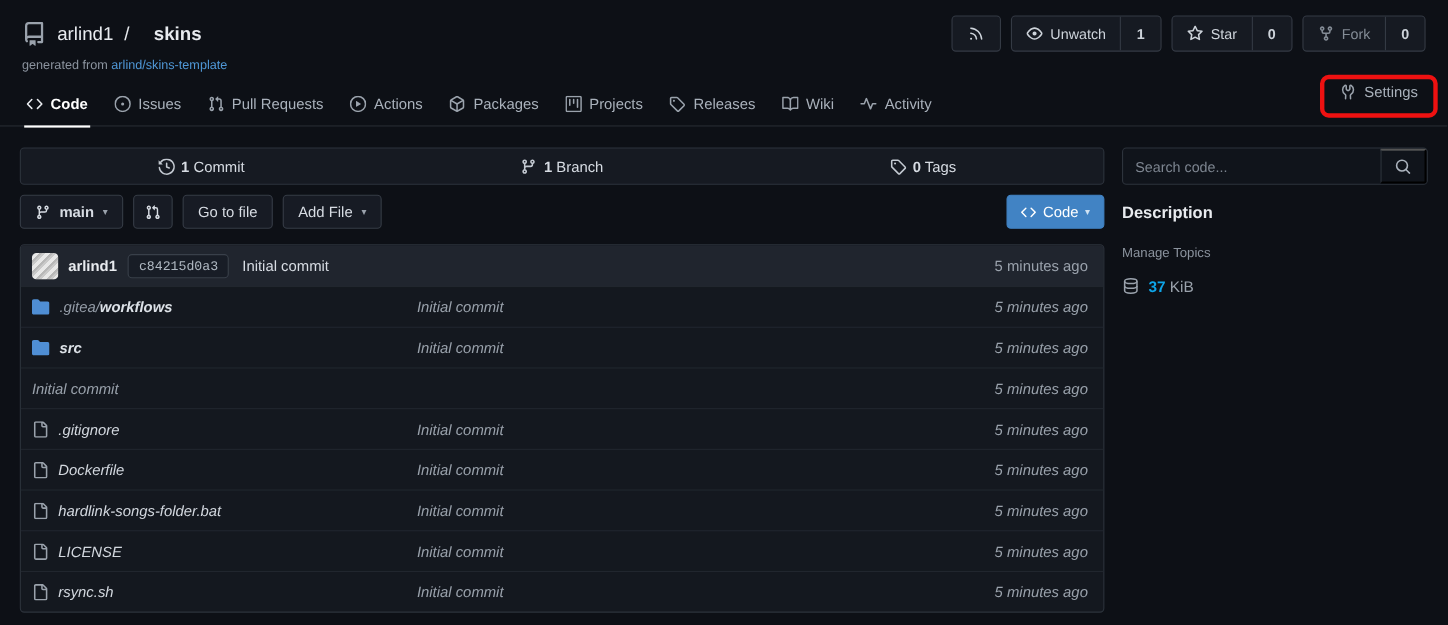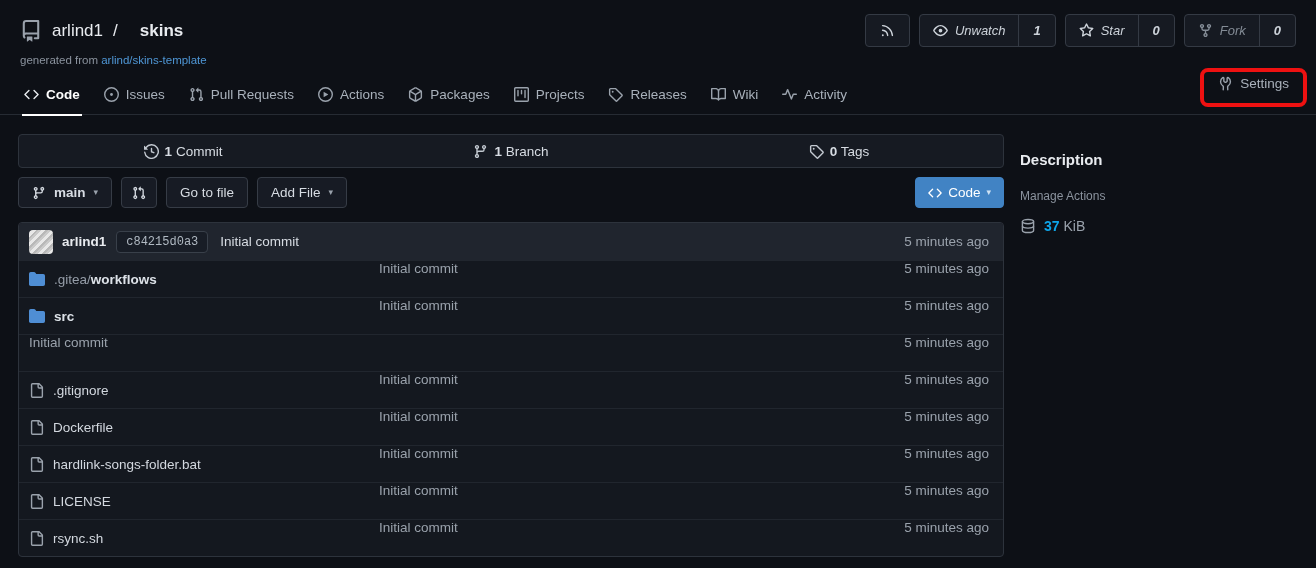--- a/index.html
+++ b/index.html
@@ -17,21 +17,21 @@
   
   .repo-header { padding:14px 20px 0 20px; }
   .title-row { display:flex; align-items:center; }
   .title-left { display:flex; align-items:center; gap:10px; font-size:17px; color:#e8ebef; }
   .repo-icon { color:#9aa2ac; }
   .owner-link { color:#e8ebef; }
   .repo-name { font-weight:bold;margin-left:12px; }
   .title-actions { margin-left:auto; display:flex; gap:9px; align-items:center; }
   .hbtn, .hbtn-group {
     background:#161a22; border:1px solid #343a44; border-radius:4px;
-    height:33px; display:flex; align-items:center; color:#cdd3da; font-size:13px;font-style:italic;
+    height:33px; display:flex; align-items:center; color:#cdd3da; font-size:13px;
   }
   .hbtn { padding:0 14px; gap:7px; }
   .hbtn-group { overflow:hidden; }
   .hbtn-group .seg { display:flex; align-items:center; gap:7px; padding:0 13px; height:100%; }
   .hbtn-group .cnt { border-left:1px solid #343a44; padding:0 14px; height:100%; display:flex; align-items:center; font-weight:bold; }
   .hbtn-group .dim { color:#848c96; }
   .generated-row { margin-top:7px; font-size:11.5px; color:#8b939e; }
   .generated-row a { color:#4f97d6; }
 
   
@@ -103,22 +103,23 @@
   .commit-author { font-weight:bold; color:#e8ebef; margin-right:10px; }
   .commit-hash {
     font-family:"Liberation Mono","DejaVu Sans Mono",monospace; font-size:12px;
     color:#b0b9c2; background:#181d26; border:1px solid #39404a; border-radius:4px;
     padding:3px 9px; margin-right:12px;
   }
   .commit-msg { color:#d7dce3; }
   .commit-time { margin-left:auto; color:#9aa2ac; padding-right:4px; }
 
   .file-row {
-    height:37px; display:flex; padding:0 10px;
+    height:37px; display:flex; align-items:center; padding:0 10px;
     border-top:1px solid #21262e;
+    font-style:italic;
   }
   .col-name { flex:0 0 350px; display:flex; align-items:center; gap:9px; min-width:0; }
   .folder-glyph { color:#4f8ed4; }
   .file-glyph { color:#9aa2ac; }
   .fname { color:#d3d8df; }
   .fname .fprefix { color:#959da8; }
   .fname.is-folder .fmain { font-weight:600; color:#dde2e8; }
   .col-msg { flex:1; color:#9aa2ac; }
   .col-msg a { color:#9aa2ac; }
   .col-time { margin-left:auto; color:#9aa2ac; padding-right:4px; }
@@ -469,22 +470,32 @@
       <a class="fname"><span class="fprefix"></span><span class="fmain">rsync.sh</span></a>
     </div>
     <div class="col-msg"><a>Initial commit</a></div>
     <div class="col-time">5 minutes ago</div>
   </div>
 </div>
     </div>
   </main>
 
   <aside class="side-col">
+    <div class="search-box">
+      <input type="text" placeholder="Search code..." style="">
+      <button class="search-btn">
+        <span>
+          <svg width="15" height="15" viewBox="0 0 16 16" fill="currentColor">
+              <path d="M10.68 11.74a6 6 0 0 1-7.922-8.982 6 6 0 0 1 8.982 7.922l3.04 3.04a.749.749 0 0 1-.326 1.275.749.749 0 0 1-.734-.215ZM11.5 7a4.499 4.499 0 1 0-8.997 0A4.499 4.499 0 0 0 11.5 7Z"></path>
+            </svg>
+        </span>
+      </button>
+    </div>
     <h3 class="desc-title">Description</h3>
-    <a class="manage-topics">Manage Actions</a>
+    <a class="manage-topics">Manage Topics</a>
     <div class="size-row">
       <span class="dbicon">
         <svg width="16" height="16" viewBox="0 0 16 16" fill="none" stroke="currentColor" stroke-width="1.4">
             <ellipse cx="8" cy="3.6" rx="5.6" ry="2.1"></ellipse>
             <path d="M2.4 3.6v4.4c0 1.16 2.5 2.1 5.6 2.1s5.6-.94 5.6-2.1V3.6"></path>
             <path d="M2.4 8v4.4c0 1.16 2.5 2.1 5.6 2.1s5.6-.94 5.6-2.1V8"></path>
           </svg>
       </span>
       <span><b>37</b> <span>KiB</span></span>
     </div>

